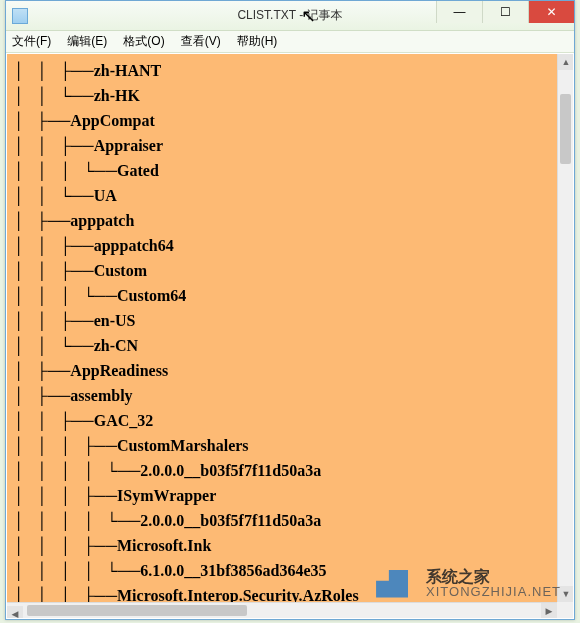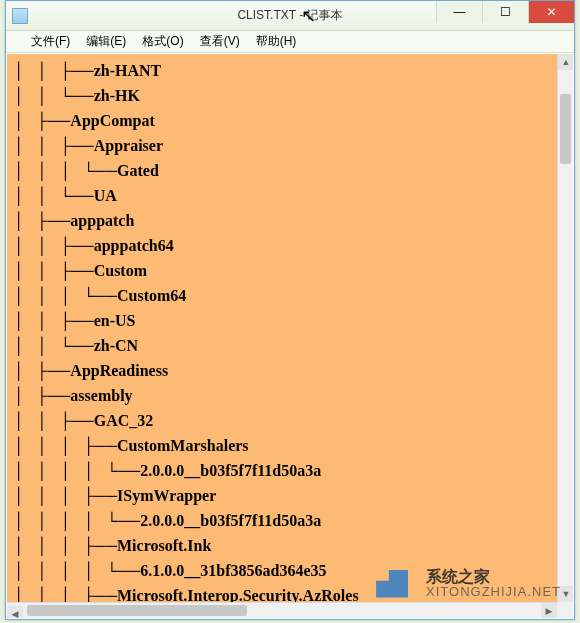--- a/index.html
+++ b/index.html
@@ -56,21 +56,21 @@
     background: #eef5e8;
   }
   .win-btn.close { background: #d94a3f; color: #fff; }
   .menubar {
     height: 22px;
     background: #f6faf3;
     border-bottom: 1px solid #d8e4cf;
     display: flex;
     align-items: center;
     font-size: 12px;
-    padding: 0 19px;
+    padding: 0 0;
     gap: 4px;
   }
   .menu-item {
     padding: 2px 6px;
     cursor: default;
   }
   .content {
     flex: 1;
     overflow: hidden;
     position: relative;

